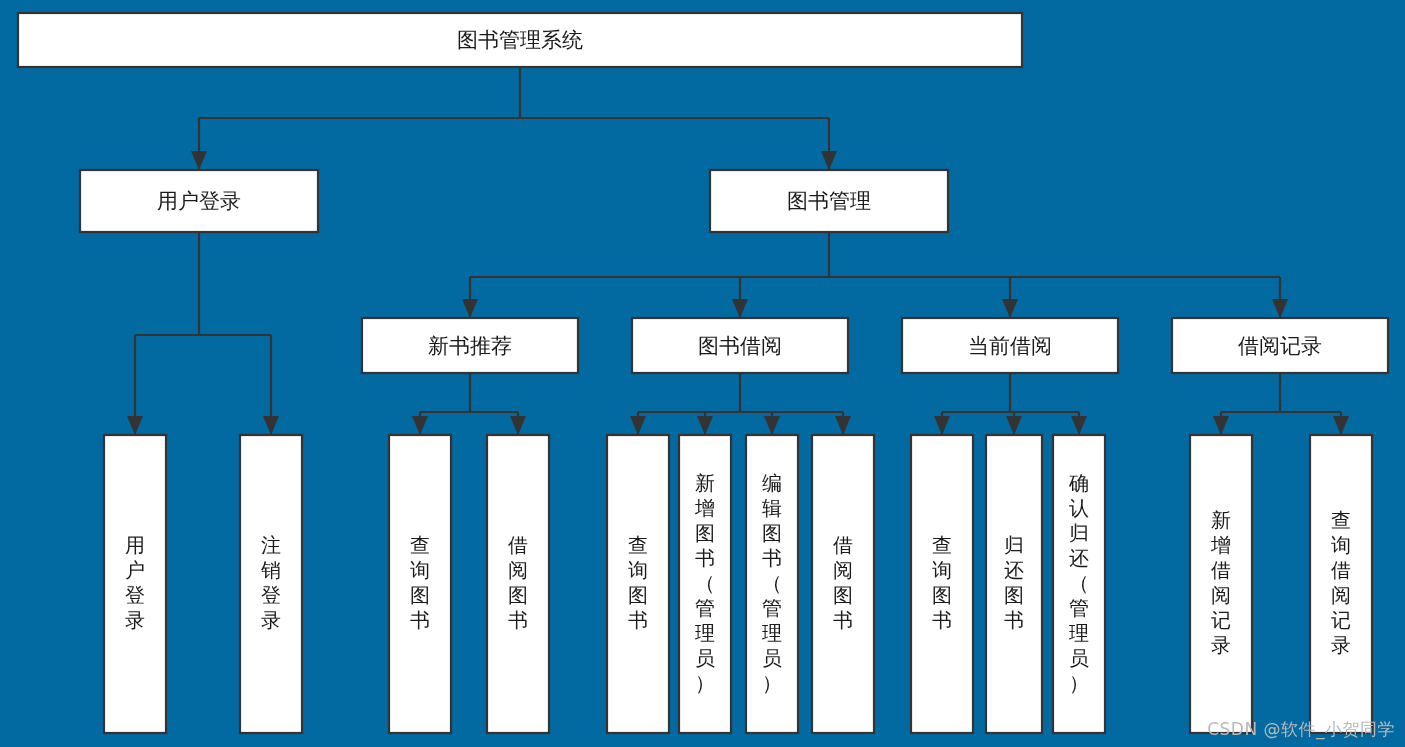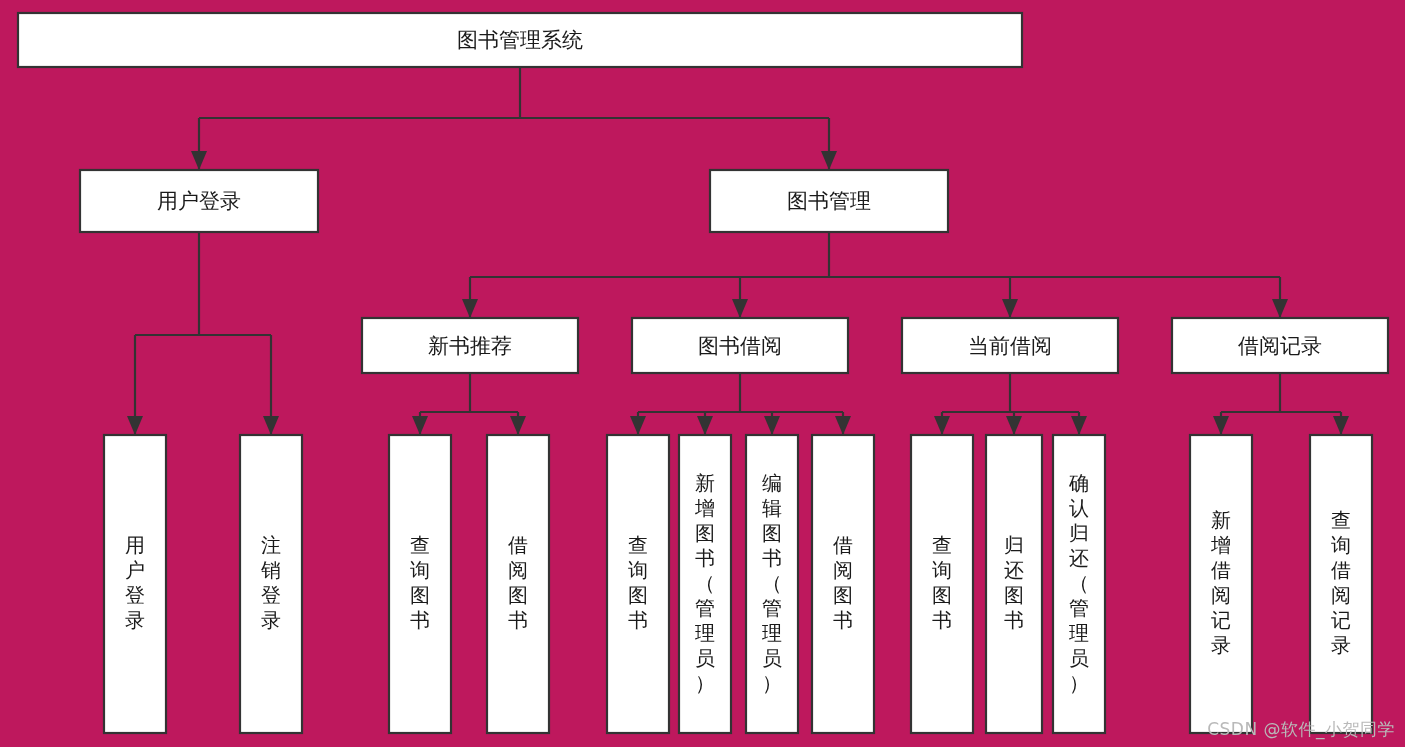--- a/index.html
+++ b/index.html
@@ -8,21 +8,21 @@
     padding: 0;
     background: #ffffff;
   }
   body {
     font-family: "DejaVu Sans", "Liberation Sans", sans-serif;
   }
   #diagram-root {
     position: relative;
     width: 1405px;
     height: 747px;
-    background: #be185d;
+    background: #0369a1;
     overflow: hidden;
     text-decoration: underline;
   }
   svg.flow {
     position: absolute;
     top: 0;
     left: 0;
     width: 1405px;
     height: 747px;
   }

